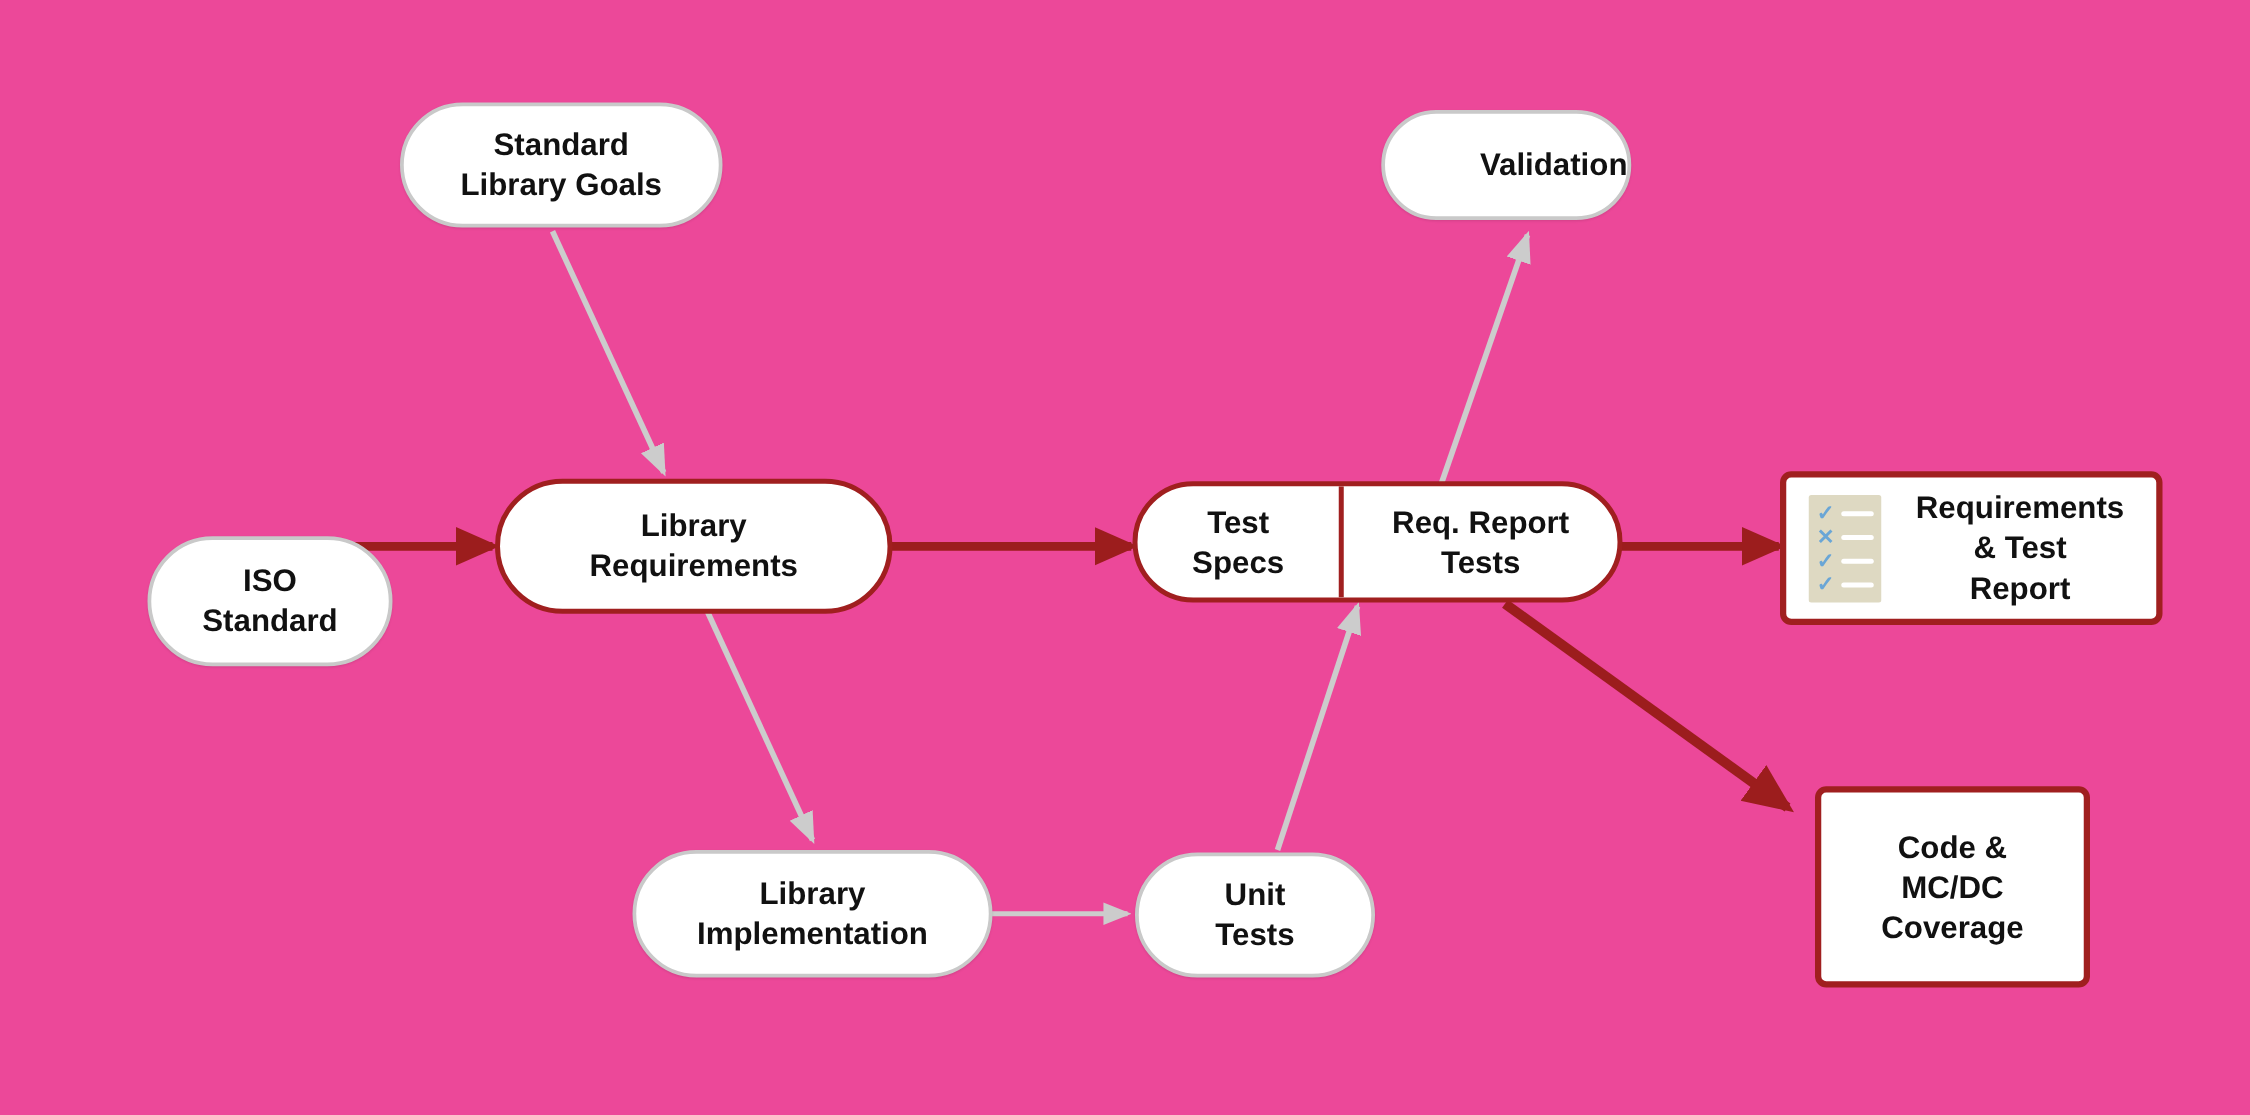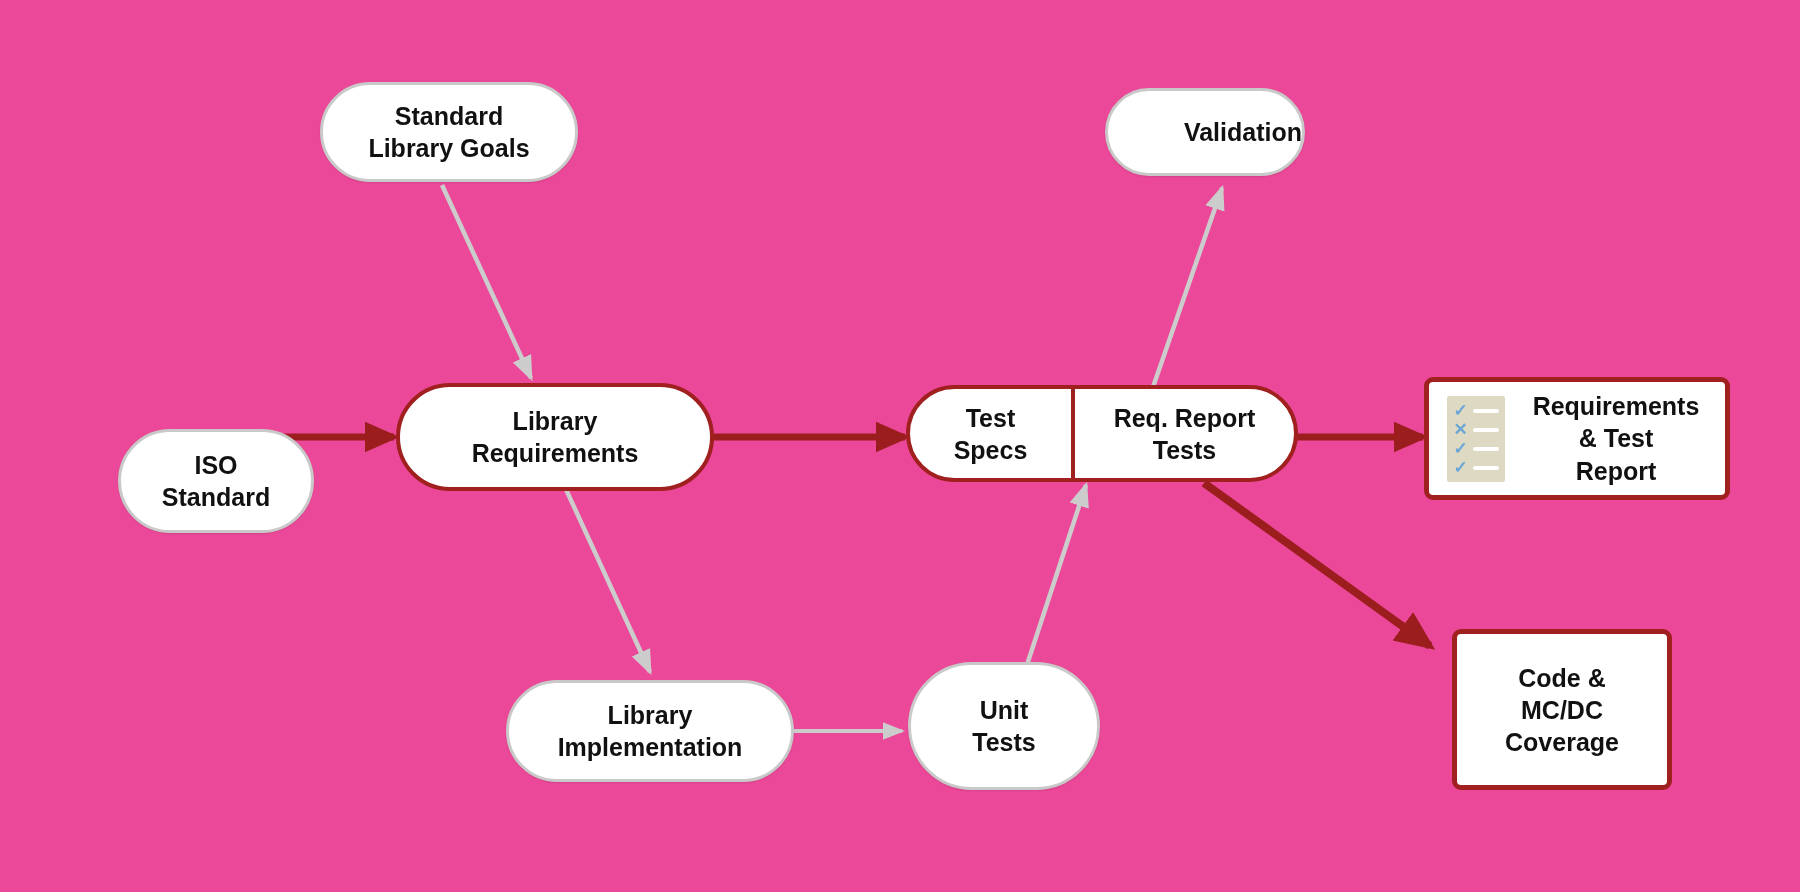--- a/index.html
+++ b/index.html
@@ -249,21 +249,21 @@
     <div class="report-text label">Requirements
 &amp; Test
 Report</div>
   </div>
 
   <div class="node pill-grey" style="left:506px; top:680px; width:288px; height:102px;">
     <span class="label">Library
 Implementation</span>
   </div>
 
-  <div class="node pill-grey" style="left:908px; top:662px; width:192px; height:128px;">
+  <div class="node pill-grey" style="left:908px; top:682px; width:192px; height:100px;">
     <span class="label">Unit
 Tests</span>
   </div>
 
   <div class="node box-red" style="left:1432px; top:629px; width:220px; height:161px;margin-left:20px;">
     <span class="label">Code &amp;
 MC/DC
 Coverage</span>
   </div>
 

